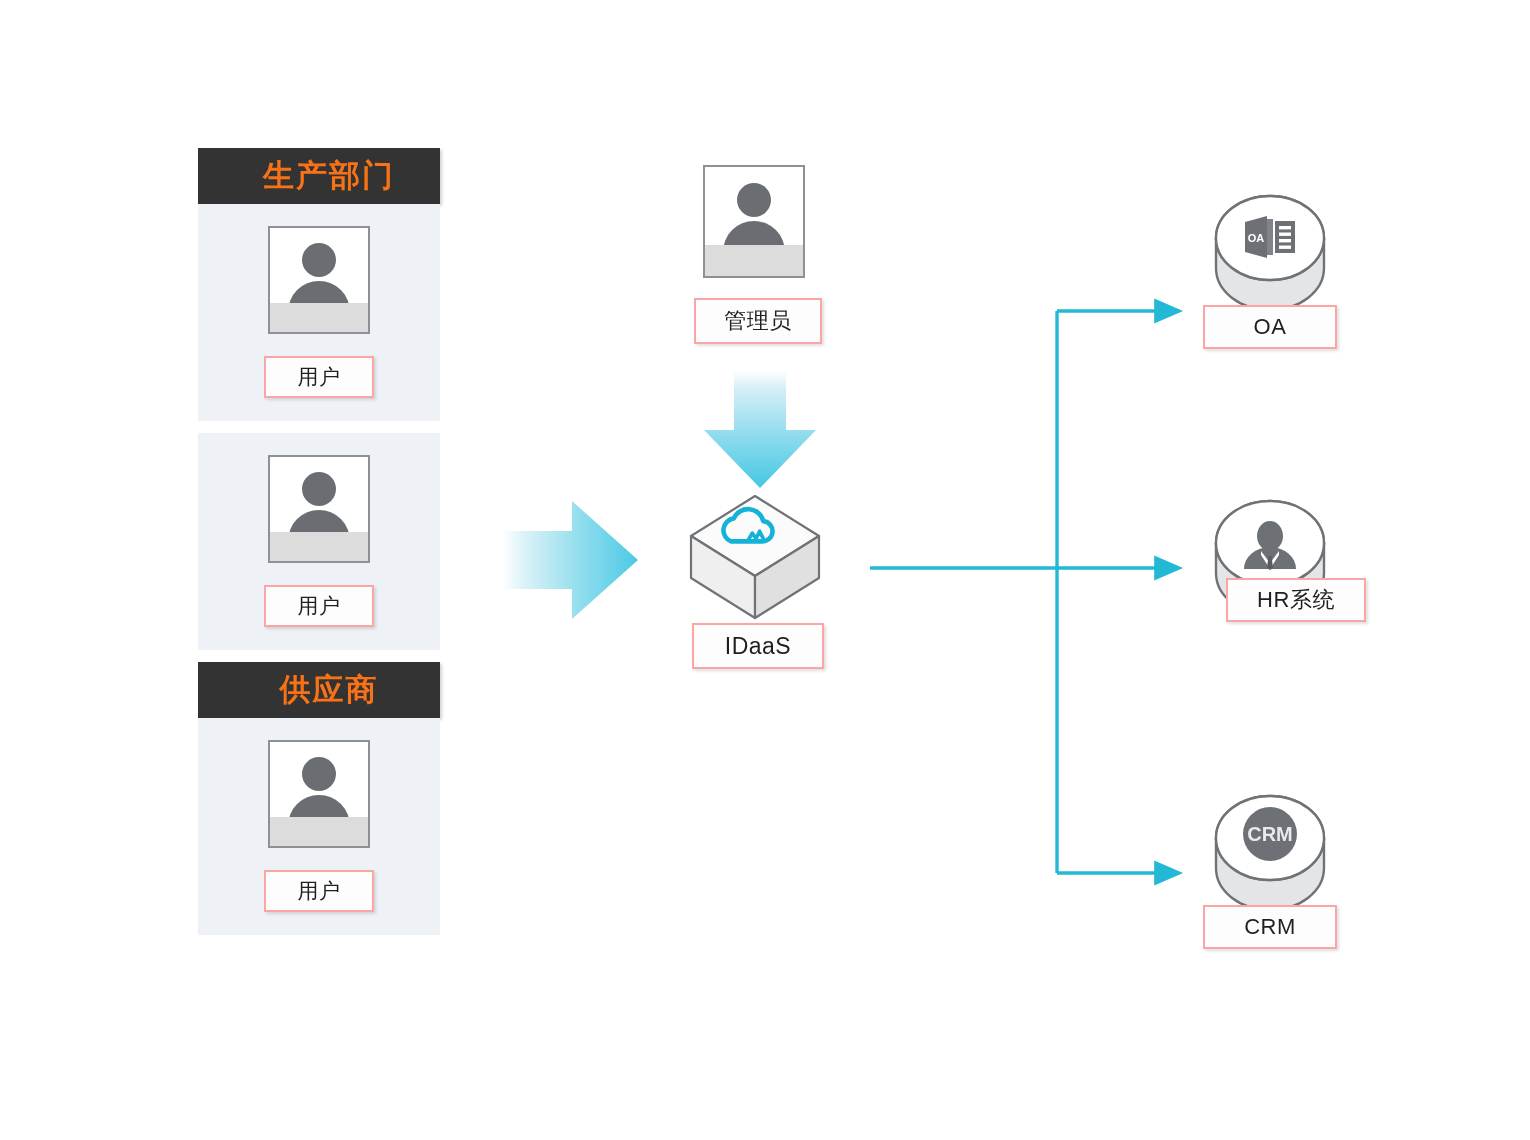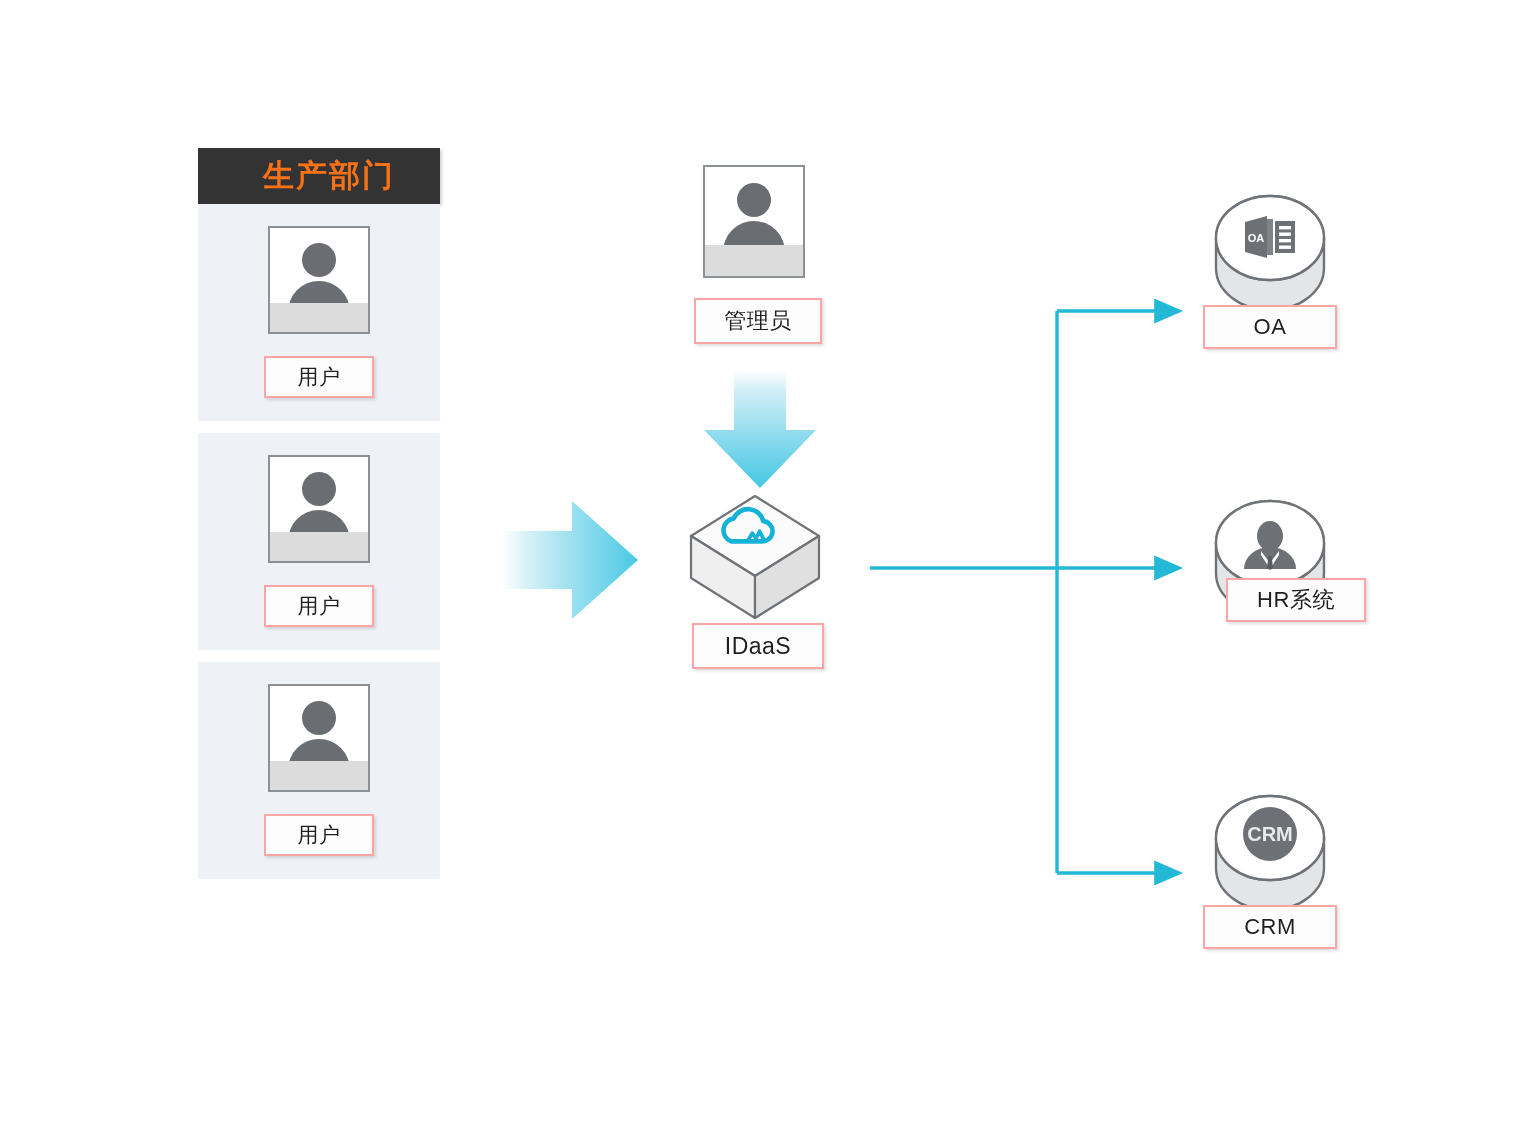--- a/index.html
+++ b/index.html
@@ -192,20 +192,21 @@
             <circle cx="35" cy="20" r="17" fill="#6a6d72"></circle>
             <path d="M4 72 A31 31 0 0 1 66 72 Z" fill="#6a6d72"></path>
           </svg>
           <div class="band"></div>
         </div>
         <div class="chip dept-chip">用户</div>
       </div>
     </div>
 
     <div class="dept-card">
+      <div class="dept-header">供应商</div>
       <div class="dept-body">
         <div class="photo-card dept-photo">
           <svg width="70" height="74" viewBox="0 0 70 74" aria-hidden="true">
             <circle cx="35" cy="20" r="17" fill="#6a6d72"></circle>
             <path d="M4 72 A31 31 0 0 1 66 72 Z" fill="#6a6d72"></path>
           </svg>
           <div class="band"></div>
         </div>
         <div class="chip dept-chip">用户</div>
       </div>

